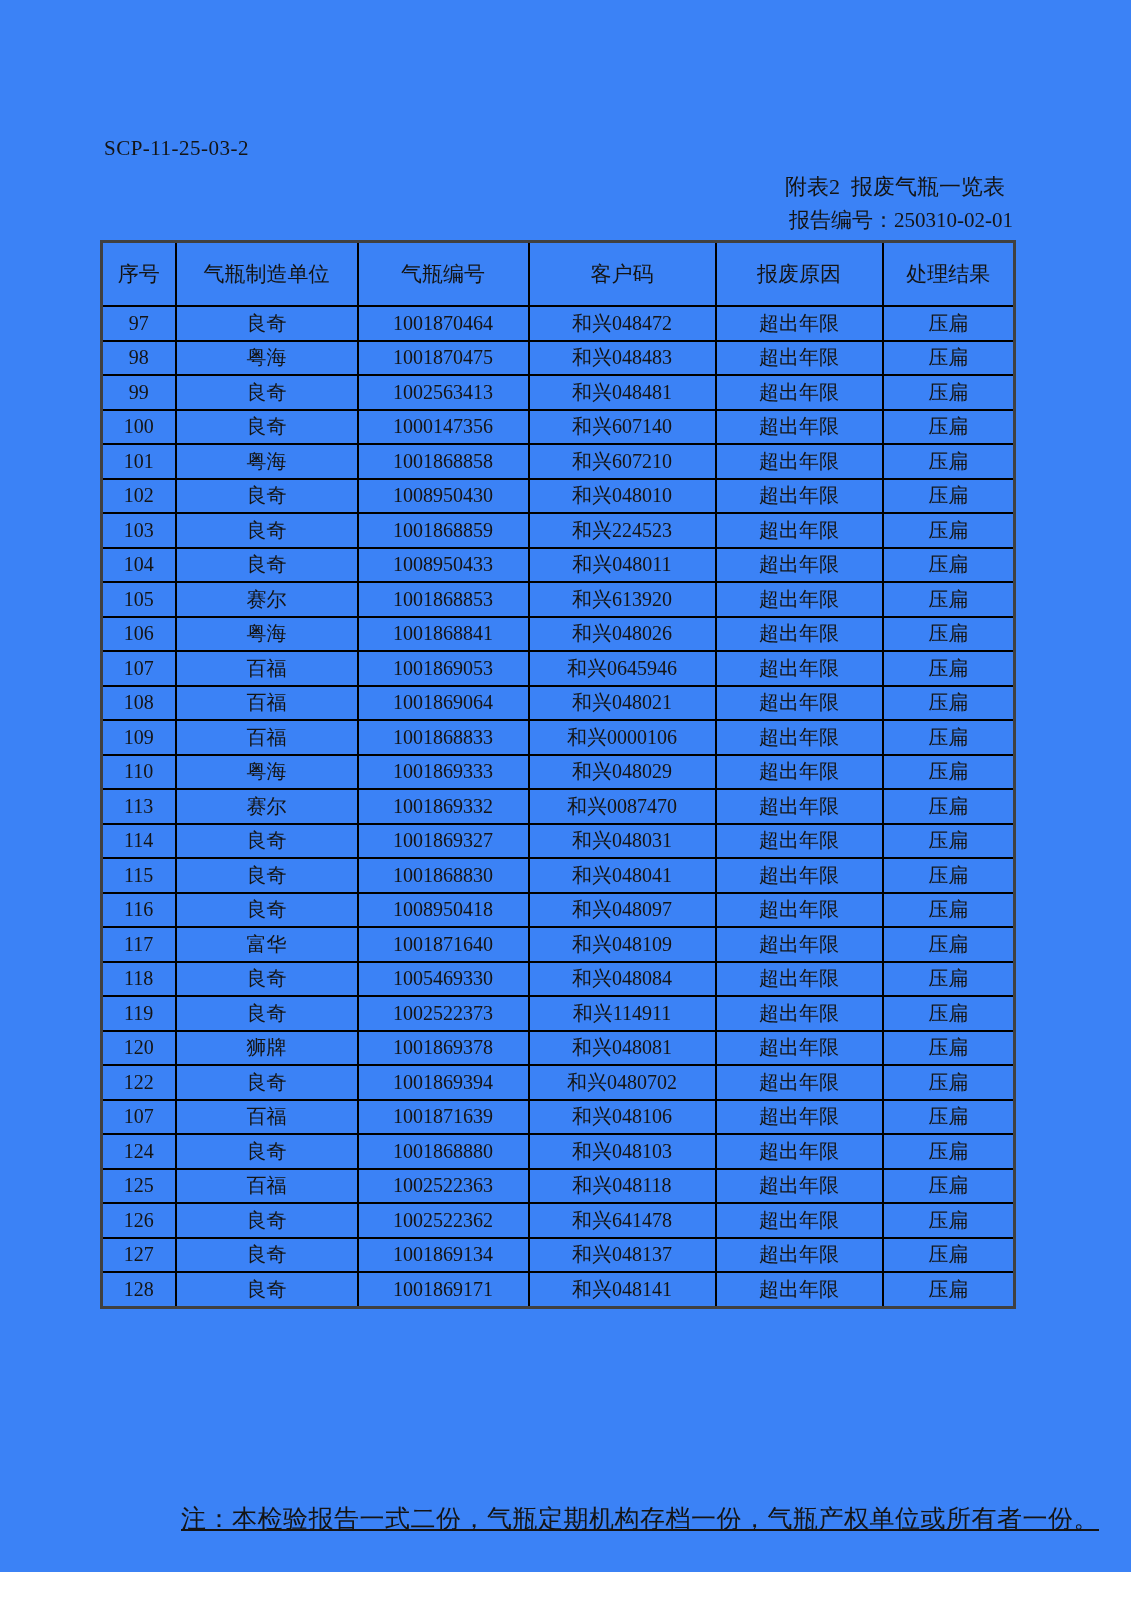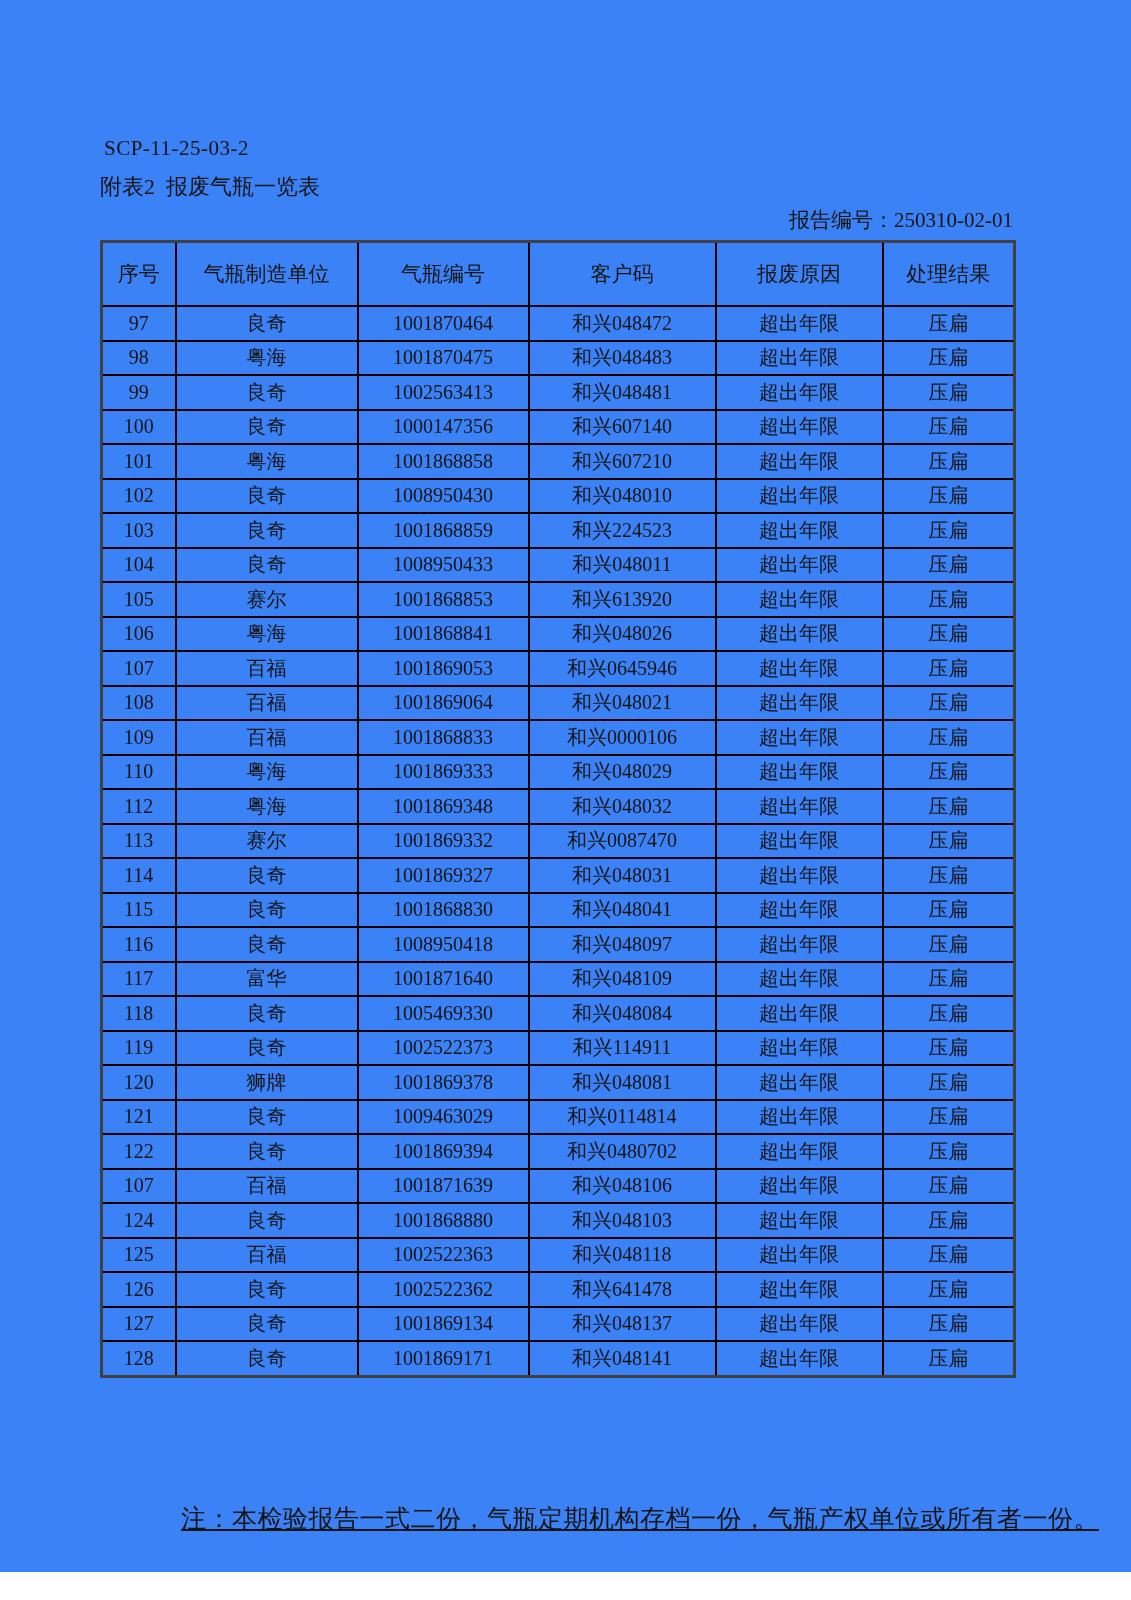--- a/index.html
+++ b/index.html
@@ -19,24 +19,24 @@
   .doc-code {
     position: absolute;
     left: 104px;
     top: 136px;
     font-size: 21px;
     letter-spacing: 0.5px;
     white-space: nowrap;
   }
   .title {
     position: absolute;
-    left: 100px;
+    left: 92px;
     top: 172px;
     width: 913px;
-    text-align: left;
+    text-align: right;
     font-size: 22px;
     white-space: pre;
   }
   .report-line {
     position: absolute;
     top: 206px;
     right: 118px;
     font-size: 21px;
     white-space: nowrap;
   }
@@ -217,28 +217,20 @@
         </tr>
         <tr>
           <td>110</td>
           <td>粤海</td>
           <td>1001869333</td>
           <td>和兴048029</td>
           <td>超出年限</td>
           <td>压扁</td>
         </tr>
         <tr>
-          <td>112</td>
-          <td>粤海</td>
-          <td>1001869348</td>
-          <td>和兴048032</td>
-          <td>超出年限</td>
-          <td>压扁</td>
-        </tr>
-        <tr>
           <td>113</td>
           <td>赛尔</td>
           <td>1001869332</td>
           <td>和兴0087470</td>
           <td>超出年限</td>
           <td>压扁</td>
         </tr>
         <tr>
           <td>114</td>
           <td>良奇</td>
@@ -289,28 +281,20 @@
         </tr>
         <tr>
           <td>120</td>
           <td>狮牌</td>
           <td>1001869378</td>
           <td>和兴048081</td>
           <td>超出年限</td>
           <td>压扁</td>
         </tr>
         <tr>
-          <td>121</td>
-          <td>良奇</td>
-          <td>1009463029</td>
-          <td>和兴0114814</td>
-          <td>超出年限</td>
-          <td>压扁</td>
-        </tr>
-        <tr>
           <td>122</td>
           <td>良奇</td>
           <td>1001869394</td>
           <td>和兴0480702</td>
           <td>超出年限</td>
           <td>压扁</td>
         </tr>
         <tr>
           <td>107</td>
           <td>百福</td>

